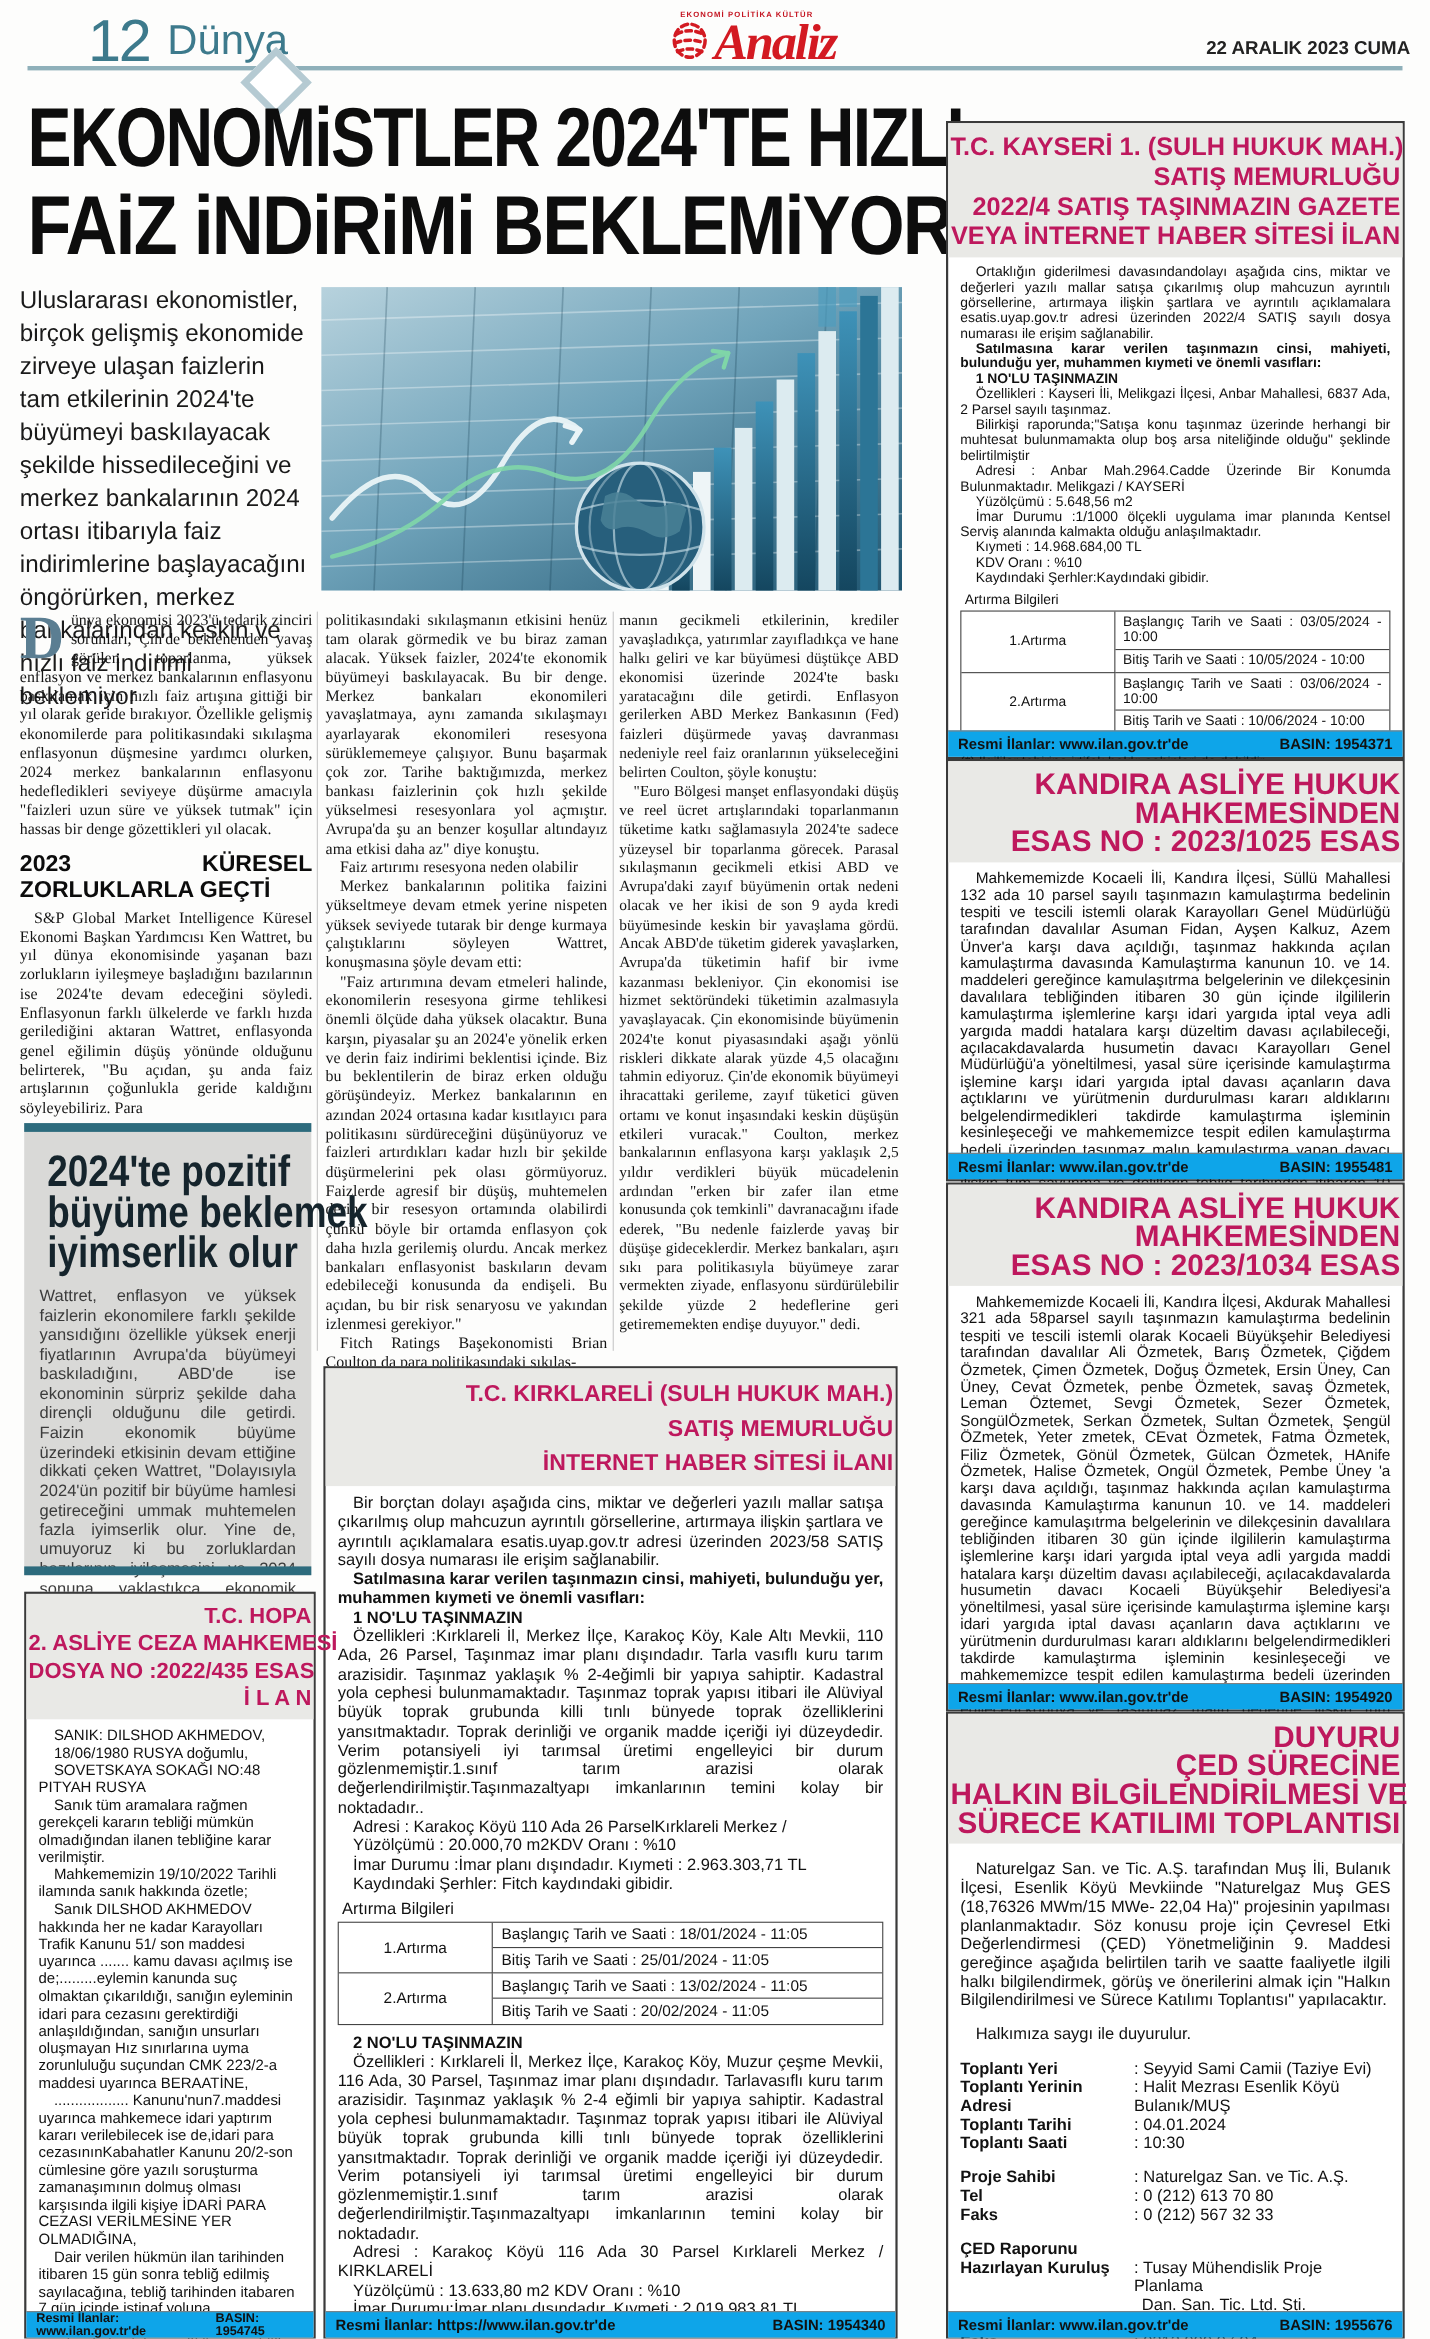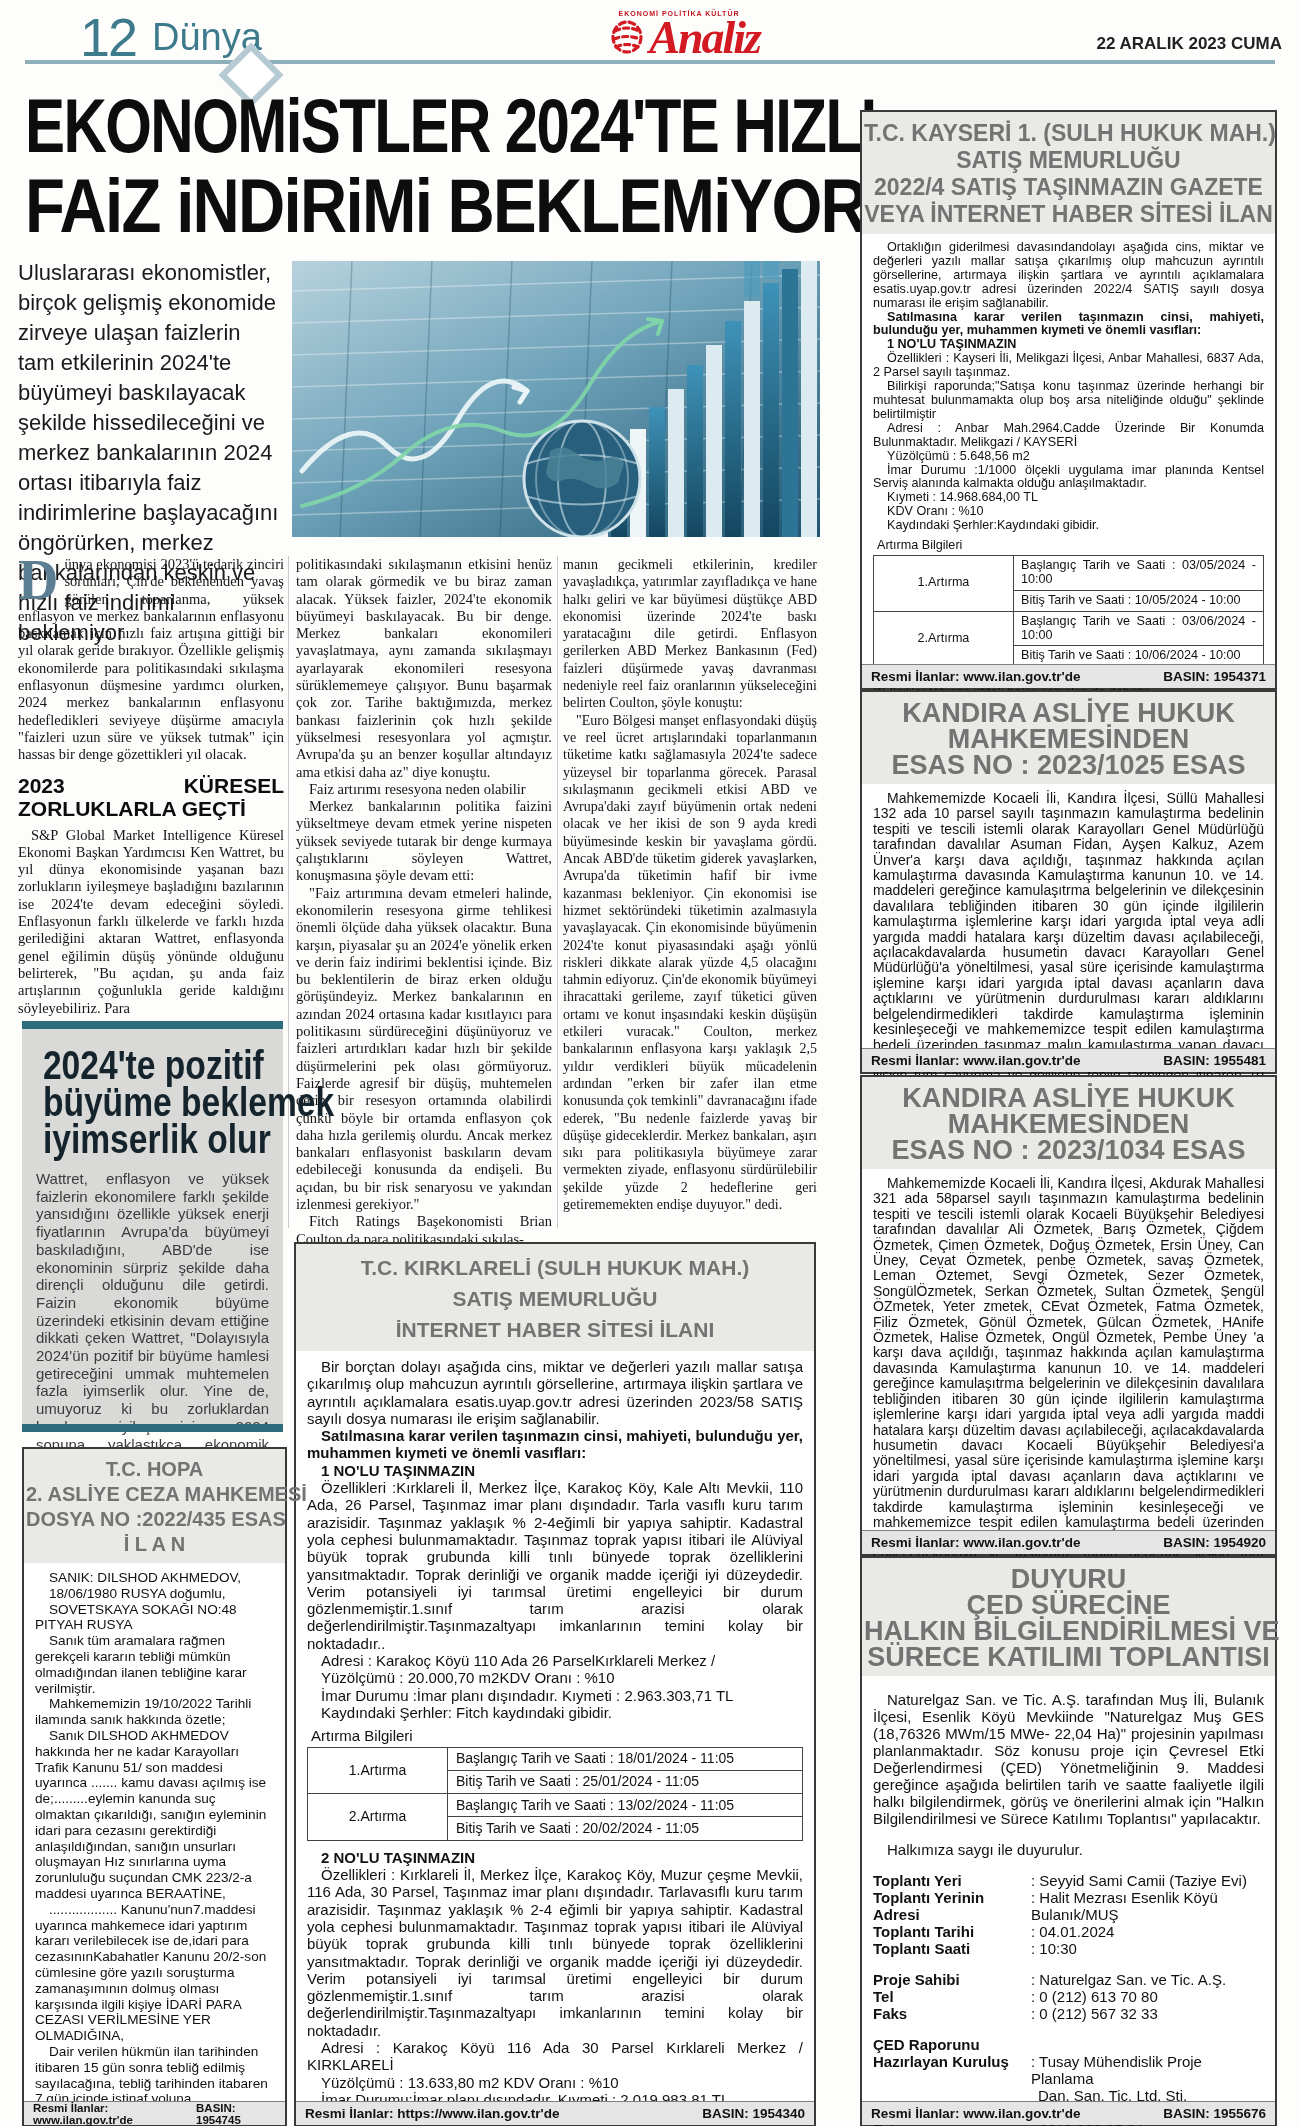--- a/index.html
+++ b/index.html
@@ -37,27 +37,27 @@
   
   #posbox{left:22px;top:1021px;width:261px;height:411px;background:#d9d9d7;}
   .tealbar{position:absolute;left:0;width:100%;height:8px;background:#2d6b7d;}
   #posbox .tealbar.top{top:0;} #posbox .tealbar.bot{bottom:0;}
   #postitle{margin-top:26px;text-align:left;font-weight:bold;color:#15242c;}
   #postitle div{font-size:40px;line-height:37px;white-space:nowrap;transform:scaleX(.84);transform-origin:center;}
   #posbody{margin:12px 14px 0 14px;font-size:15px;line-height:17.7px;text-align:justify;color:#3b3b3b;}
 
   
   .adbox{position:absolute;border:2px solid #3a3a3a;background:#fff;}
-  .band{background:#e9e9e6;text-align:center;font-weight:bold;color:#737373;padding:8px 2px 6px 2px;}
+  .band{background:#e9e9e6;text-align:right;font-weight:bold;color:#be185d;padding:8px 2px 6px 2px;}
   .band div{white-space:nowrap;}
   .adbody{padding:7px 11px 0 11px;text-align:justify;}
   .adbody p{margin:0;}
   .adbody p.ind{text-indent:14px;}
   .adbody p.b{font-weight:bold;}
-  .foot{position:absolute;left:0;right:0;bottom:0;height:23px;background:#e5e5e5;border-top:1px solid #808080;display:flex;justify-content:space-between;align-items:center;padding:0 9px;font-weight:bold;}
+  .foot{position:absolute;left:0;right:0;bottom:0;height:23px;background:#0ea5e9;border-top:1px solid #808080;display:flex;justify-content:space-between;align-items:center;padding:0 9px;font-weight:bold;}
 
   .auclabel{margin:6px 0 2px 4px;}
   .auc{display:grid;grid-template-columns:140px 1fr;border:1.5px solid #444;}
   .auc .an{grid-row:span 2;display:flex;align-items:center;justify-content:center;border-right:1.5px solid #444;border-bottom:1.5px solid #444;}
   .auc .ad{border-bottom:1px solid #444;padding:2px 7px;}
   .auc .last,.auc .an.lastn{border-bottom:none;}
 
   #kayseri{left:860px;top:110px;width:413px;height:576px;}
   #kayseri .band div{font-size:23px;line-height:27px;}
   #kayseri .adbody{font-size:12.6px;line-height:13.9px;}

